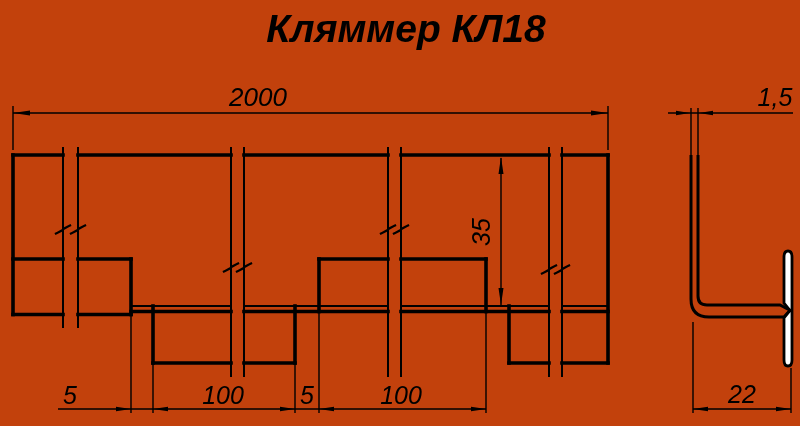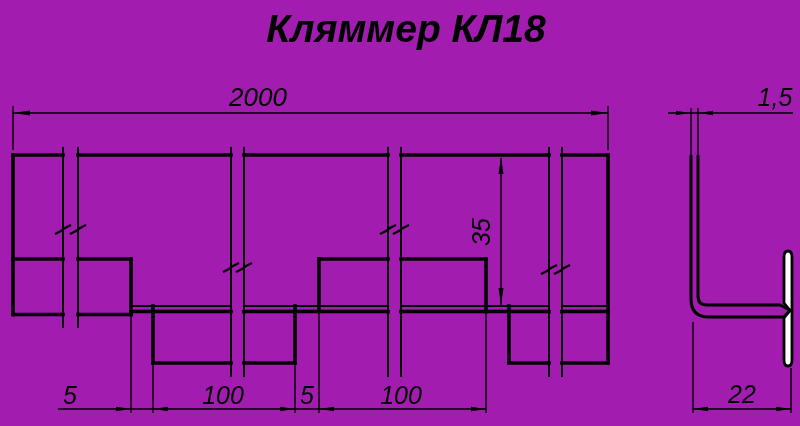--- a/index.html
+++ b/index.html
@@ -1,17 +1,17 @@
 <!DOCTYPE html>
 <html><head>
 <meta charset="utf-8">
 <style>
   html,body{margin:0;padding:0;background:#ffffff;}
   body{width:800px;height:426px;overflow:hidden;font-family:"Liberation Sans",sans-serif;}
-  .drawing-wrap{position:relative;width:800px;height:426px;background:#a21caf;}
+  .drawing-wrap{position:relative;width:800px;height:426px;background:#c2410c;}
   svg{display:block;}
   .thick{stroke:#000;stroke-width:3.6;fill:none;stroke-linecap:square;}
   .med{stroke:#000;stroke-width:2.2;fill:none;stroke-linecap:butt;}
   .thin{stroke:#000;stroke-width:1.4;fill:none;stroke-linecap:butt;}
   .brk{stroke:#000;stroke-width:2;fill:none;stroke-linejoin:miter;stroke-linecap:butt;}
   .sheet{stroke:#000;stroke-width:3;fill:none;stroke-linecap:butt;}
   .hem{stroke:#000;stroke-width:2.8;fill:#fff;stroke-linejoin:miter;}
   .arr{fill:#000;stroke:none;}
   .dimtext{font-family:"Liberation Sans",sans-serif;font-style:italic;font-size:26px;fill:#000;}
   .dimtext-sm{font-family:"Liberation Sans",sans-serif;font-style:italic;font-size:25px;fill:#000;}

